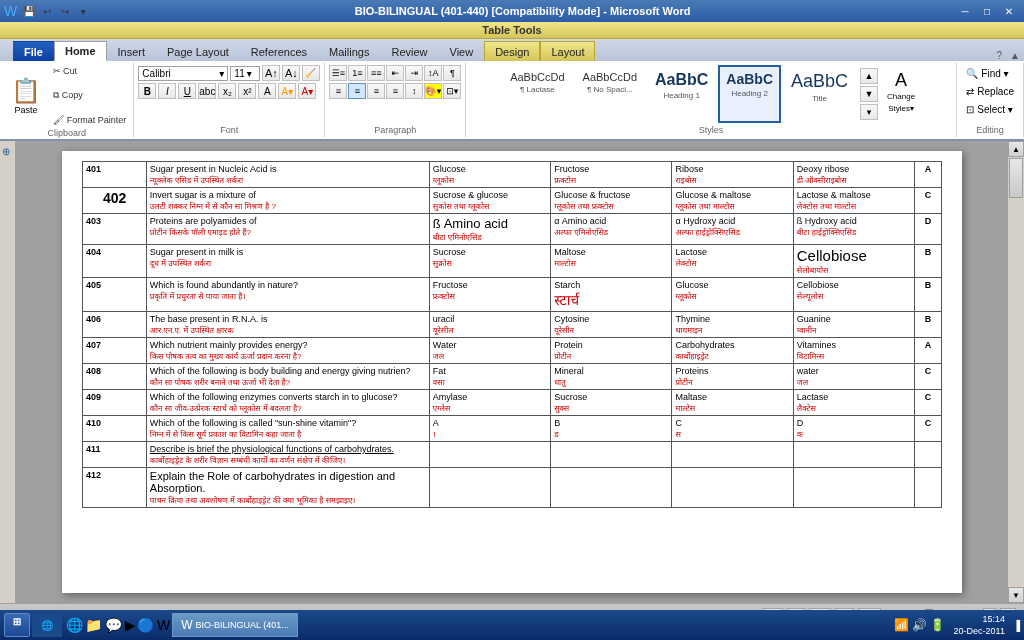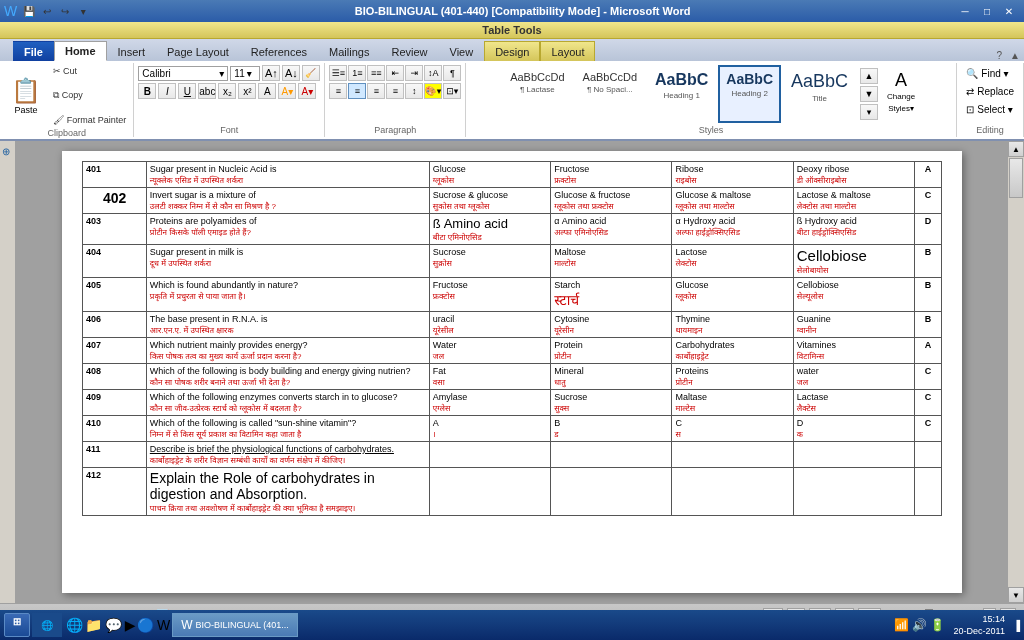--- a/index.html
+++ b/index.html
@@ -625,21 +625,21 @@
               <td style="width: 30px; font-size: 9px;"><strong>411</strong></td>
               <td style="width: 210px;"><span style="font-size:9px;text-decoration:underline;">Describe is brief the physiological functions of carbohydrates.</span><br><span style="color:#c00; font-size:8px;">कार्बोहाइड्रेट के शरीर विज्ञान सम्बंधी कार्यों का वर्णन संक्षेप में कीजिए।</span></td>
               <td style="width: 90px;"><span style="font-size:9px;"></span></td>
               <td style="width: 90px;"><span style="font-size:9px;"></span></td>
               <td style="width: 90px;"><span style="font-size:9px;"></span></td>
               <td style="width: 90px;"><span style="font-size:9px;"></span></td>
               <td style="width: 20px; text-align: center; font-weight: bold; font-size: 9px;"></td>
             </tr>
             <tr>
               <td style="width: 30px; font-size: 9px;"><strong>412</strong></td>
-              <td style="width: 210px;"><span style="font-size:14px;">Explain the Role of carbohydrates in digestion and Absorption.</span><br><span style="color:#c00; font-size:8px;">पाचन क्रिया तथा अवशोषण में कार्बोहाइड्रेट की क्या भूमिका है समझाइए।</span></td>
+              <td style="width: 210px;"><span style="font-size:11px;">Explain the Role of carbohydrates in digestion and Absorption.</span><br><span style="color:#c00; font-size:8px;">पाचन क्रिया तथा अवशोषण में कार्बोहाइड्रेट की क्या भूमिका है समझाइए।</span></td>
               <td style="width: 90px;"><span style="font-size:9px;"></span></td>
               <td style="width: 90px;"><span style="font-size:9px;"></span></td>
               <td style="width: 90px;"><span style="font-size:9px;"></span></td>
               <td style="width: 90px;"><span style="font-size:9px;"></span></td>
               <td style="width: 20px; text-align: center; font-weight: bold; font-size: 9px;"></td>
             </tr>
           </tbody>
       </table>
     </div>
   </div>

